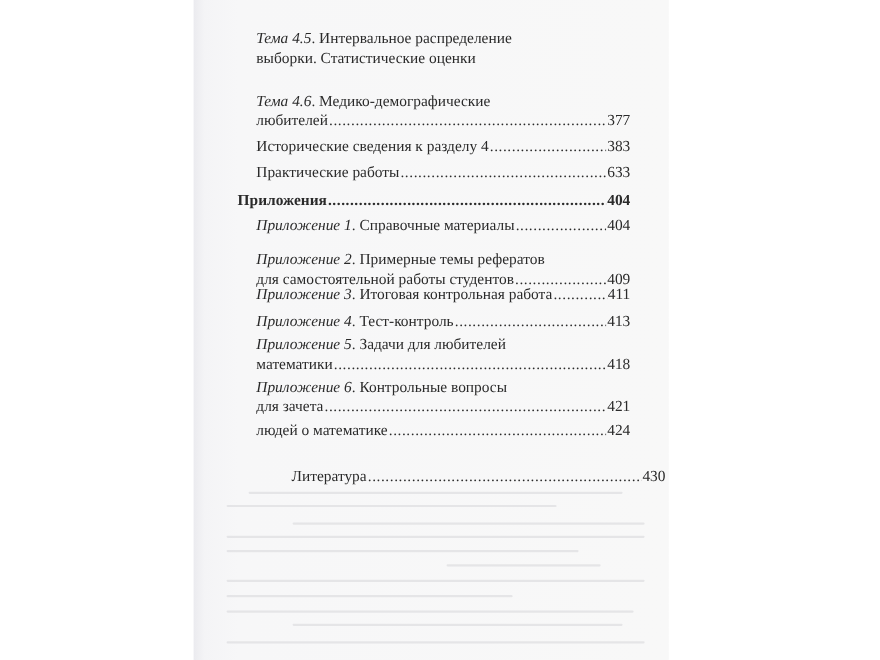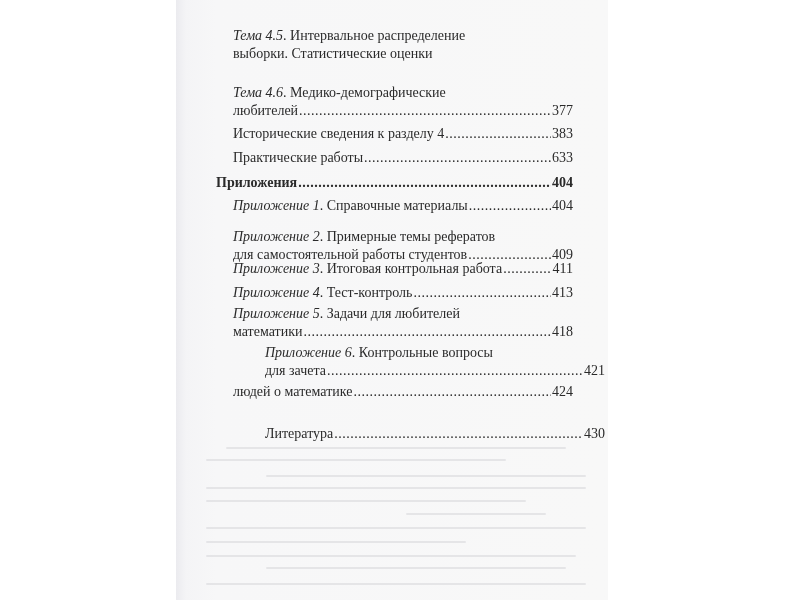--- a/index.html
+++ b/index.html
@@ -139,21 +139,21 @@
       <div class="line">
           <span class="txt"><span class="lbl">Приложение 5</span>. <span>Задачи для любителей</span></span>
         </div>
       <div class="line">
           <span class="txt">математики</span>
           <span class="dots"></span>
           <span class="pg">418</span>
         </div>
     </div>
 
-    <div class="entry" style="top:344px;margin-left:32px;">
+    <div class="entry" style="top:344px;">
       <div class="line">
           <span class="txt"><span class="lbl">Приложение 6</span>. <span>Контрольные вопросы</span></span>
         </div>
       <div class="line">
           <span class="txt">для зачета</span>
           <span class="dots"></span>
           <span class="pg">421</span>
         </div>
     </div>
 

